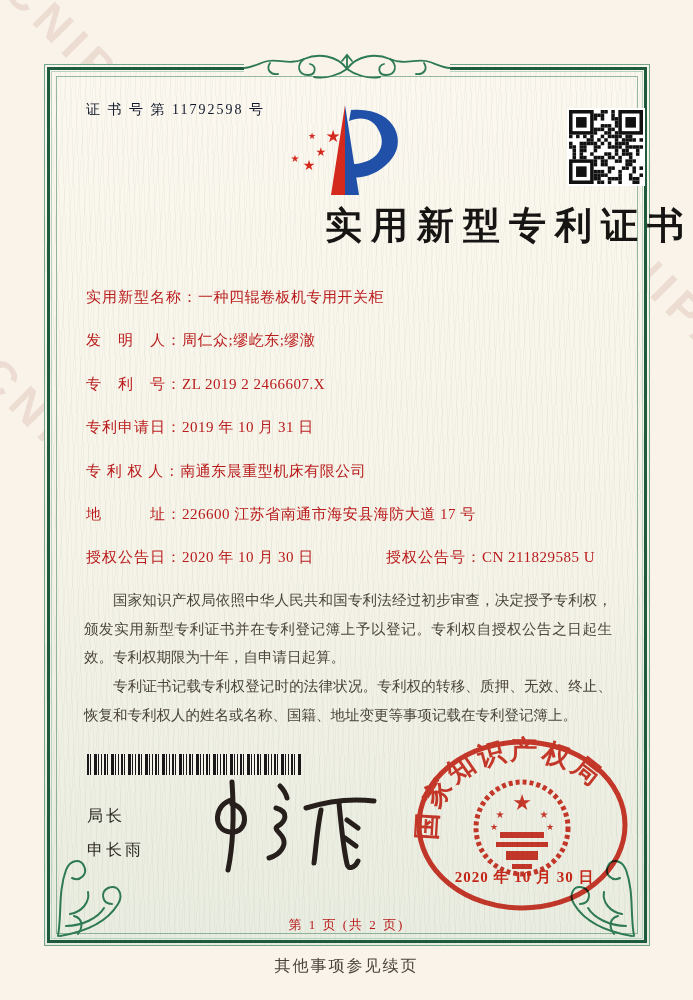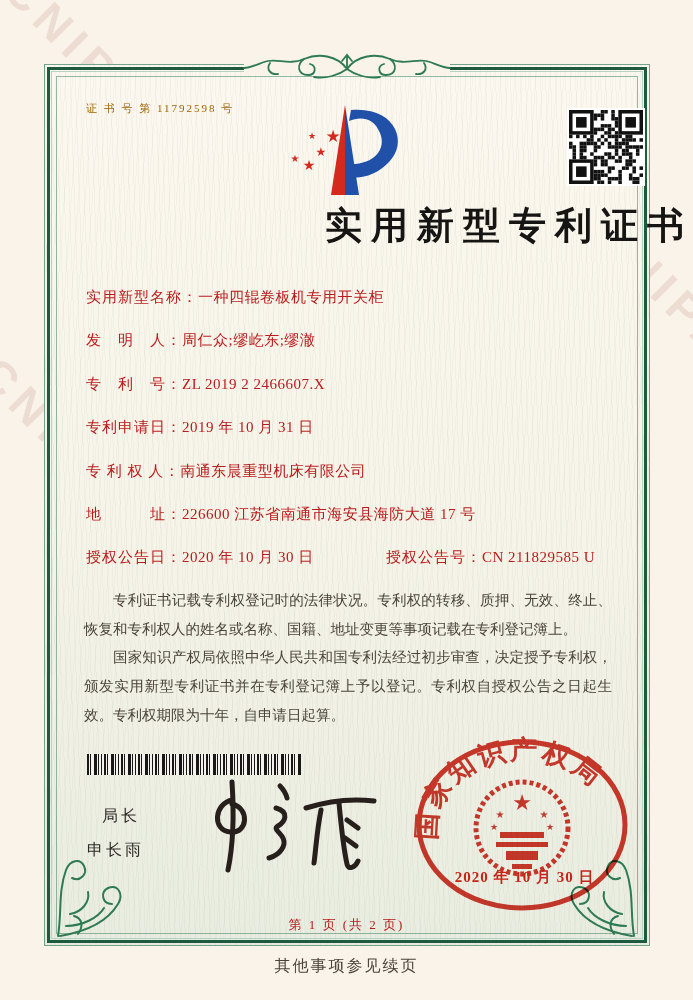--- a/index.html
+++ b/index.html
@@ -12,38 +12,38 @@
   
   .frame{position:absolute;left:44px;top:64px;width:604px;height:880px;
          border:1px solid #6fa488;
          background:
            repeating-linear-gradient(88deg, rgba(128,158,138,.07) 0 1px, rgba(0,0,0,0) 1px 5px),
            repeating-linear-gradient(94deg, rgba(128,158,138,.06) 0 1px, rgba(0,0,0,0) 1px 7px),
            linear-gradient(180deg,#fcf8ef 0%,#f6f3e8 55%,#e9ece0 100%);}
   .frame-thick{position:absolute;inset:2px;border:3px solid #1d5a3e;pointer-events:none;}
   .frame-light{position:absolute;inset:6px;border:1px solid #b7d2c0;pointer-events:none;}
   .frame-thin{position:absolute;inset:11px;border:1px solid rgba(64,132,94,.55);pointer-events:none;}
-  .cert-no{position:absolute;left:86px;top:101px;font-size:11px;letter-spacing:2px;color:#a16207;}
+  .cert-no{position:absolute;left:86px;top:101px;font-size:14px;letter-spacing:2px;color:#0f172a;}
   .title{position:absolute;left:0;right:0;top:201px;text-align:right;font-size:37px;
          font-weight:bold;letter-spacing:9px;color:#171513;}
   .logo{position:absolute;left:281px;top:100px;}
   .qr{position:absolute;left:567px;top:108px;width:74px;height:74px;background:#fff;padding:2px;}
   .fields{position:absolute;left:86px;top:288px;width:525px;font-size:15px;color:#b91c1c;}
   .field-row{height:43.4px;position:relative;letter-spacing:.5px;}
   .flabel{letter-spacing:1px;}
   .grant2{position:absolute;left:300px;top:0;}
   .paras{position:absolute;left:84px;top:586px;width:528px;}
   .paras p{margin:0;text-indent:2em;font-size:14.5px;line-height:1.98;
            text-align:justify;color:#4a443a;}
   .barcode{position:absolute;left:87px;top:754px;width:214px;height:21px;
            background:repeating-linear-gradient(90deg,
              #181818 0 2px,#f4f2ea 2px 3px,#181818 3px 4px,#f4f2ea 4px 7px,
              #181818 7px 10px,#f4f2ea 10px 11px,#181818 11px 12px,#f4f2ea 12px 14px,
              #181818 14px 15px,#f4f2ea 15px 17px);}
-  .commissioner{position:absolute;left:102px;top:806px;font-size:16px;color:#2e2a24;letter-spacing:3px;}
+  .commissioner{position:absolute;left:87px;top:806px;font-size:16px;color:#2e2a24;letter-spacing:3px;}
   .commissioner-name{position:absolute;left:87px;top:840px;font-size:16px;color:#2e2a24;letter-spacing:3px;}
   .signature{position:absolute;left:188px;top:772px;}
   .seal{position:absolute;left:412px;top:736px;mix-blend-mode:multiply;opacity:.92;}
   .seal-date{position:absolute;left:427px;top:868px;width:195px;text-align:center;
              font-size:15px;letter-spacing:1px;color:#c32517;font-weight:bold;}
   .page-foot{position:absolute;left:0;right:0;top:916px;text-align:center;font-size:13px;
              letter-spacing:2px;color:#b91c1c;}
   .cont-note{position:absolute;left:0;right:0;top:956px;text-align:center;font-size:16px;
              letter-spacing:2px;color:#4a443c;}
   .orn-top{position:absolute;left:240px;top:47px;}
@@ -299,22 +299,22 @@
     </div>
     <div class="field-row">
       <span class="flabel">授权公告日：</span><span class="fvalue">2020 年 10 月 30 日</span>
       <span class="grant2">
         <span class="flabel">授权公告号：</span><span class="fvalue">CN 211829585 U</span>
       </span>
     </div>
   </div>
 
   <div class="paras">
+    <p>国家知识产权局依照中华人民共和国专利法经过初步审查，决定授予专利权，颁发实用新型专利证书并在专利登记簿上予以登记。专利权自授权公告之日起生效。专利权期限为十年，自申请日起算。</p>
     <p>专利证书记载专利权登记时的法律状况。专利权的转移、质押、无效、终止、恢复和专利权人的姓名或名称、国籍、地址变更等事项记载在专利登记簿上。</p>
-    <p>国家知识产权局依照中华人民共和国专利法经过初步审查，决定授予专利权，颁发实用新型专利证书并在专利登记簿上予以登记。专利权自授权公告之日起生效。专利权期限为十年，自申请日起算。</p>
   </div>
 
   <div class="barcode"></div>
 
   <div class="commissioner">局长</div>
   <div class="commissioner-name">申长雨</div>
 
   <svg class="signature" width="196" height="108" viewBox="0 0 196 108">
     <g stroke="#261f1b" stroke-width="5" fill="none" stroke-linecap="round" stroke-linejoin="round">
       <path d="M44,28 C26,32 24,58 42,60 C60,62 62,36 44,32"></path>

